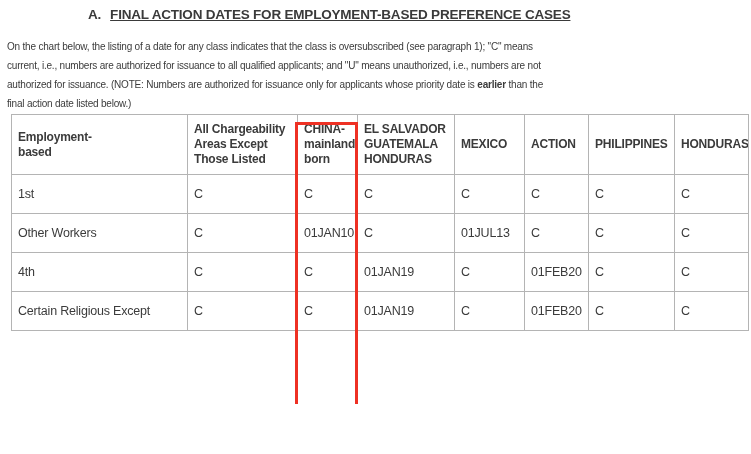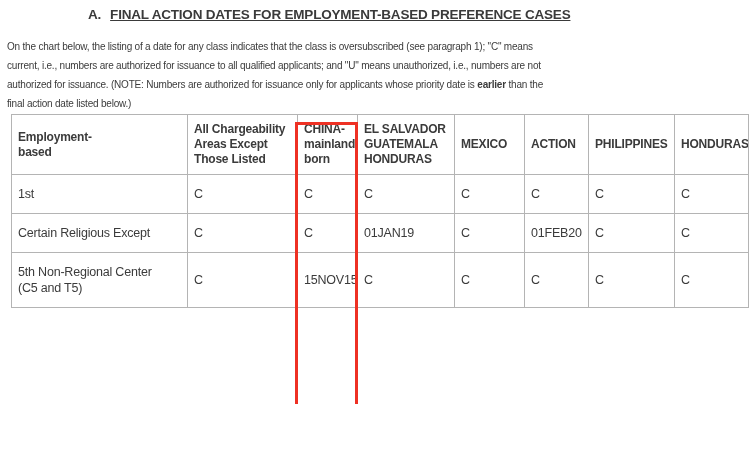--- a/index.html
+++ b/index.html
@@ -79,37 +79,46 @@
         <th>1st</th>
         <td>C</td>
         <td>C</td>
         <td>C</td>
         <td>C</td>
         <td>C</td>
         <td>C</td>
         <td>C</td>
       </tr>
       <tr>
-        <th>Certain Religious Except</th>
+        <th>Other Workers</th>
+        <td>C</td>
+        <td>01JAN10</td>
+        <td>C</td>
+        <td>01JUL13</td>
+        <td>C</td>
+        <td>C</td>
+        <td>C</td>
+      </tr>
+      <tr>
+        <th>4th</th>
         <td>C</td>
         <td>C</td>
         <td>01JAN19</td>
         <td>C</td>
         <td>01FEB20</td>
         <td>C</td>
         <td>C</td>
       </tr>
-      <tr class="tall">
-        <th>5th Non-Regional Center
-(C5 and T5)</th>
-        <td>C</td>
-        <td>15NOV15</td>
+      <tr>
+        <th>Certain Religious Except</th>
         <td>C</td>
         <td>C</td>
+        <td>01JAN19</td>
         <td>C</td>
+        <td>01FEB20</td>
         <td>C</td>
         <td>C</td>
       </tr>
     </tbody>
   </table>
 
   <div class="china-box"></div>
 
 </div>
 

